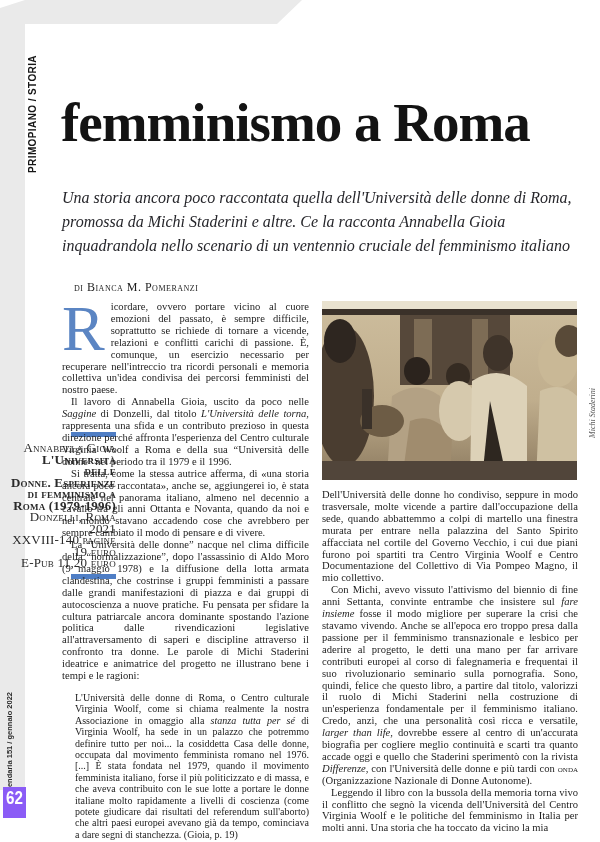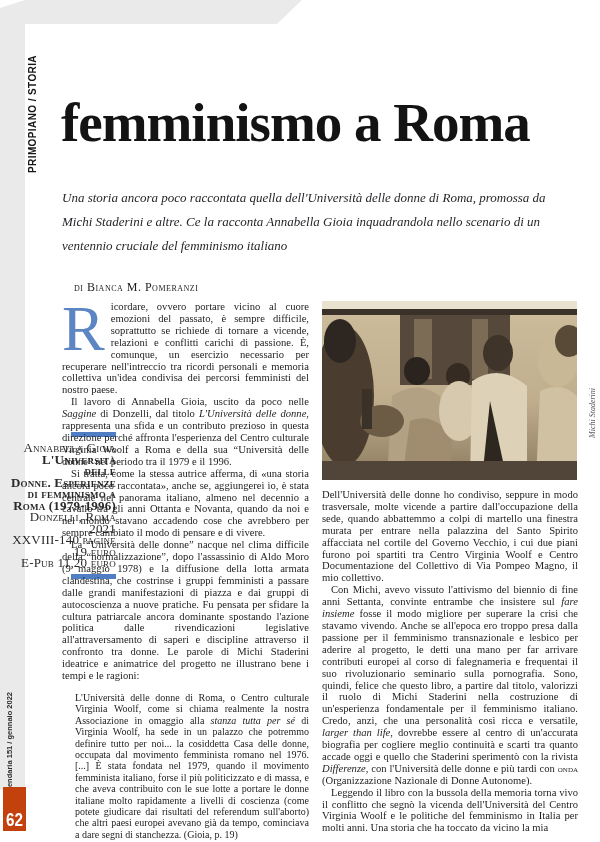--- a/index.html
+++ b/index.html
@@ -16,32 +16,32 @@
   
   .v-label{
     position:absolute;writing-mode:vertical-rl;transform:rotate(180deg);
     font-family:"Liberation Sans",sans-serif;white-space:nowrap;
   }
   .v-section{left:27px;top:55px;font-size:10px;font-weight:700;letter-spacing:.4px;color:#161616;}
   .v-issue{left:5px;top:692px;font-size:7.5px;font-weight:700;color:#2c2c2c;}
   .v-credit{right:3px;top:388px;font-size:8px;font-style:italic;color:#555;font-family:"Liberation Serif",serif;}
   
   .folio{
-    position:absolute;left:3px;top:787px;width:23px;height:44px;background:#c2410c;
-    display:flex;align-items:flex-end;justify-content:center;
+    position:absolute;left:3px;top:787px;width:23px;height:31px;background:#8b5cf6;
+    display:flex;align-items:flex-start;justify-content:center;
   }
   .folio span{color:#fff;font-family:"Liberation Sans",sans-serif;font-weight:700;font-size:19px;transform:scaleX(.8);}
   
   .title{
     position:absolute;left:61px;top:36px;width:520px;margin:0;
     font-size:55px;line-height:58px;font-weight:600;letter-spacing:-1px;color:#131313;
   }
   .standfirst{
     position:absolute;left:62px;top:186px;width:516px;margin:0;
-    font-style:italic;font-size:13px;line-height:24px;color:#26262b;
+    font-style:italic;font-size:16px;line-height:24px;color:#26262b;
   }
   .byline{
     position:absolute;left:62px;top:268px;margin:12px;
     font-variant:small-caps;font-size:12px;letter-spacing:.5px;color:#1d1d1d;
   }
   
   .book-note{position:absolute;left:8px;top:432px;width:108px;text-align:right;}
   .book-note .bar{width:45px;height:5px;margin-left:auto;}
   .book-note .bar.top{margin-bottom:5px;}
   .book-note .bar.bot{margin-top:5px;}
@@ -96,21 +96,21 @@
     <div class="ln b">Roma (1979-1996)</div>
     <div class="ln">Donzelli, Roma 2021</div>
     <div class="ln">XXVIII-140 pagine</div>
     <div class="ln">19 euro</div>
     <div class="ln">E-Pub 11,20 euro</div>
     <div class="bar bot" style="background: rgb(79, 126, 197);"></div>
   </aside>
 
   <section class="col col1">
     <p><span class="dropcap">R</span><span>icordare, ovvero portare vicino al cuore emozioni del passato, è sempre difficile, soprattutto se richiede di tornare a vicende, relazioni e conflitti carichi di passione. È, comunque, un esercizio necessario per recuperare nell'intreccio tra ricordi personali e memoria collettiva un'idea condivisa dei percorsi femministi del nostro paese.</span></p>
-    <p class="ind">Il lavoro di Annabella Gioia, uscito da poco nelle <i>Saggine</i> di Donzelli, dal titolo <i>L'Università delle donne</i>, rappresenta una sfida e un contributo prezioso in questa direzione perché affronta l'esperienza del Centro culturale Virginia Woolf a Roma e della sua “Università delle donne” nel periodo tra il 1979 e il 1996.</p>
+    <p class="ind">Il lavoro di Annabella Gioia, uscito da poco nelle <i>Saggine</i> di Donzelli, dal titolo <i>L'Università delle torna</i>, rappresenta una sfida e un contributo prezioso in questa direzione perché affronta l'esperienza del Centro culturale Virginia Woolf a Roma e della sua “Università delle donne” nel periodo tra il 1979 e il 1996.</p>
     <p class="ind">Si tratta, come la stessa autrice afferma, di «una storia ancora poco raccontata», anche se, aggiungerei io, è stata centrale nel panorama italiano, almeno nel decennio a cavallo tra gli anni Ottanta e Novanta, quando da noi e nel mondo stavano accadendo cose che avrebbero per sempre cambiato il modo di pensare e di vivere.</p>
     <p class="ind">La “Università delle donne” nacque nel clima difficile della “normalizzazione”, dopo l'assassinio di Aldo Moro (9 maggio 1978) e la diffusione della lotta armata clandestina, che costrinse i gruppi femministi a passare dalle grandi manifestazioni di piazza e dai gruppi di autocoscienza a nuove pratiche. Fu pensata per sfidare la cultura patriarcale ancora dominante spostando l'azione politica dalle rivendicazioni legislative all'attraversamento di saperi e discipline attraverso il confronto tra donne. Le parole di Michi Staderini ideatrice e animatrice del progetto ne illustrano bene i tempi e le ragioni:</p>
     <blockquote class="quote">L'Università delle donne di Roma, o Centro culturale Virginia Woolf, come si chiama realmente la nostra Associazione in omaggio alla <i>stanza tutta per sé</i> di Virginia Woolf, ha sede in un palazzo che potremmo definire tutto per noi... la cosiddetta Casa delle donne, occupata dal movimento femminista romano nel 1976. [...] È stata fondata nel 1979, quando il movimento femminista italiano, forse il più politicizzato e di massa, e che aveva contribuito con le sue lotte a portare le donne italiane molto rapidamente a livelli di coscienza (come potete giudicare dai risultati del referendum sull'aborto) che altri paesi europei avevano già da tempo, cominciava a dare segni di stanchezza. (Gioia, p. 19)</blockquote>
   </section>
 
   <figure class="photo">
     <svg viewBox="0 0 255 179" preserveAspectRatio="none">
       <defs>
         <linearGradient id="bg" x1="0" y1="0" x2="0" y2="1">
           <stop offset="0" stop-color="#cdbd9d"></stop>

